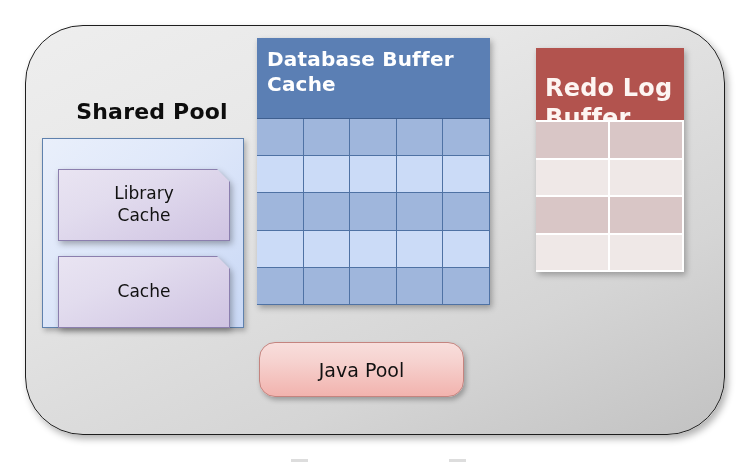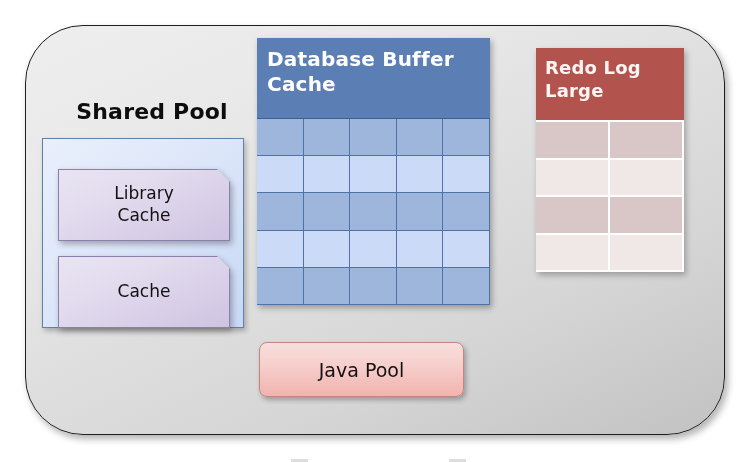--- a/index.html
+++ b/index.html
@@ -153,24 +153,24 @@
     overflow: hidden;
     background: #b2534e;
   }
   .redo-header {
     position: absolute;
     left: 0; top: 0;
     width: 100%;
     height: 70px;
     background: #b2534e;
     color: #fdf5f2;
-    font-size: 18px;
+    font-size: 24px;
     font-weight: bold;
     line-height: 1.26;
-    padding: 9px 0 0 9px;
+    padding: 25px 0 0 9px;
     box-sizing: border-box;
     letter-spacing: 0.2px;
   }
   .redo-grid {
     position: absolute;
     left: 0;
     top: 72px;
     width: 100%;
     height: 152px;
     display: grid;
@@ -184,21 +184,21 @@
     border-bottom: 2px solid #ffffff;
     box-sizing: border-box;
   }
   .redo-cell.rose  { background: #d9c6c6; }
   .redo-cell.light { background: #efe8e7; }
 
   
   .pool {
     position: absolute;
     height: 55px;
-    border-radius: 8px;
+    border-radius: 16px;
     box-sizing: border-box;
     display: flex;
     align-items: center;
     justify-content: center;
     font-size: 19px;
     color: #111111;
     box-shadow: 2px 3px 5px rgba(0,0,0,0.28);
   }
   .pool.java {
     left: 259px;
@@ -284,21 +284,21 @@
         <div class="dbbc-cell dark" style="background: rgb(159, 182, 220); border-right-color: rgb(79, 114, 164); border-bottom-color: rgb(79, 114, 164);"></div>
         <div class="dbbc-cell dark" style="background: rgb(159, 182, 220); border-right-color: rgb(79, 114, 164); border-bottom-color: rgb(79, 114, 164);"></div>
         <div class="dbbc-cell dark" style="background: rgb(159, 182, 220); border-right-color: rgb(79, 114, 164); border-bottom-color: rgb(79, 114, 164);"></div>
         <div class="dbbc-cell dark" style="background: rgb(159, 182, 220); border-right-color: rgb(79, 114, 164); border-bottom-color: rgb(79, 114, 164);"></div>
       </div>
   </div>
 
   <div class="redo">
     <div class="redo-header">
       <div>Redo Log</div>
-      <div>Large</div>
+      <div>Buffer</div>
     </div>
     <div class="redo-grid" id="redo-grid">
         <div class="redo-cell rose" style="background: rgb(217, 198, 198); border-right-color: rgb(255, 255, 255); border-bottom-color: rgb(255, 255, 255);"></div>
         <div class="redo-cell rose" style="background: rgb(217, 198, 198); border-right-color: rgb(255, 255, 255); border-bottom-color: rgb(255, 255, 255);"></div>
         <div class="redo-cell light" style="background: rgb(239, 232, 231); border-right-color: rgb(255, 255, 255); border-bottom-color: rgb(255, 255, 255);"></div>
         <div class="redo-cell light" style="background: rgb(239, 232, 231); border-right-color: rgb(255, 255, 255); border-bottom-color: rgb(255, 255, 255);"></div>
         <div class="redo-cell rose" style="background: rgb(217, 198, 198); border-right-color: rgb(255, 255, 255); border-bottom-color: rgb(255, 255, 255);"></div>
         <div class="redo-cell rose" style="background: rgb(217, 198, 198); border-right-color: rgb(255, 255, 255); border-bottom-color: rgb(255, 255, 255);"></div>
         <div class="redo-cell light" style="background: rgb(239, 232, 231); border-right-color: rgb(255, 255, 255); border-bottom-color: rgb(255, 255, 255);"></div>
         <div class="redo-cell light" style="background: rgb(239, 232, 231); border-right-color: rgb(255, 255, 255); border-bottom-color: rgb(255, 255, 255);"></div>

